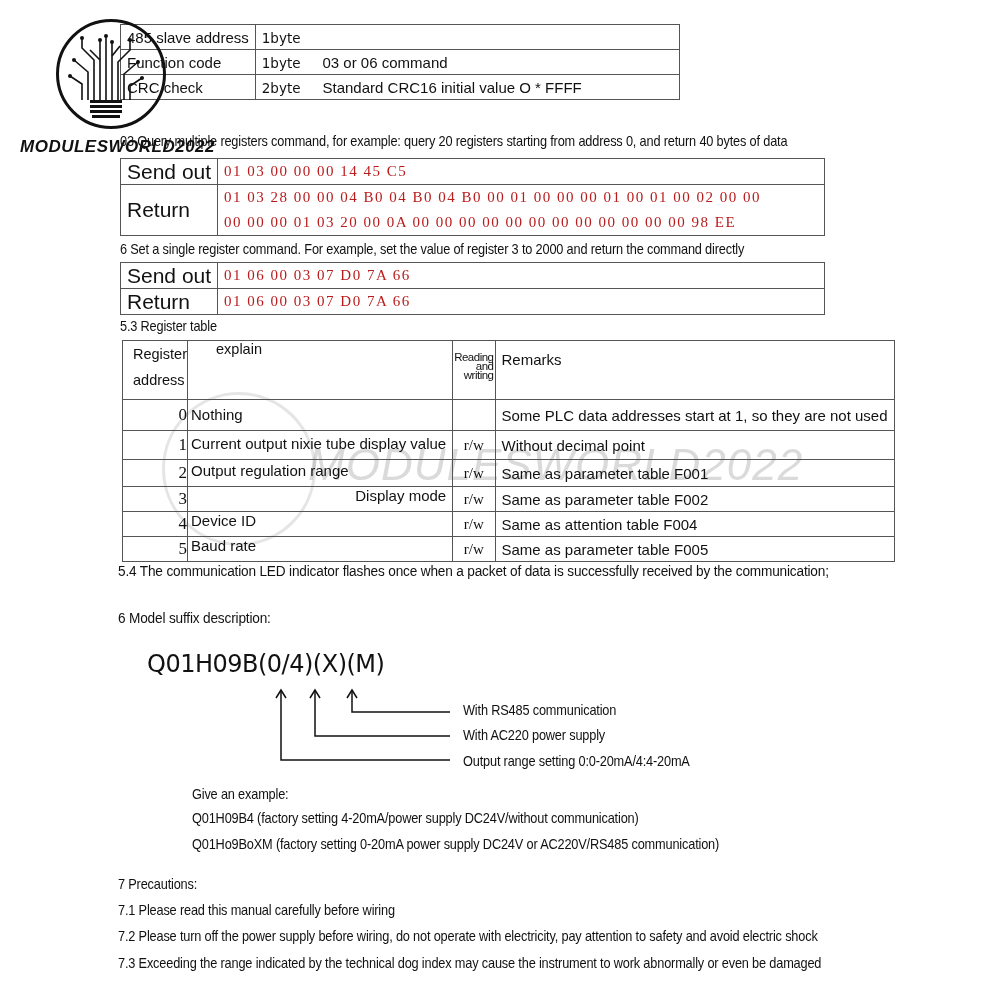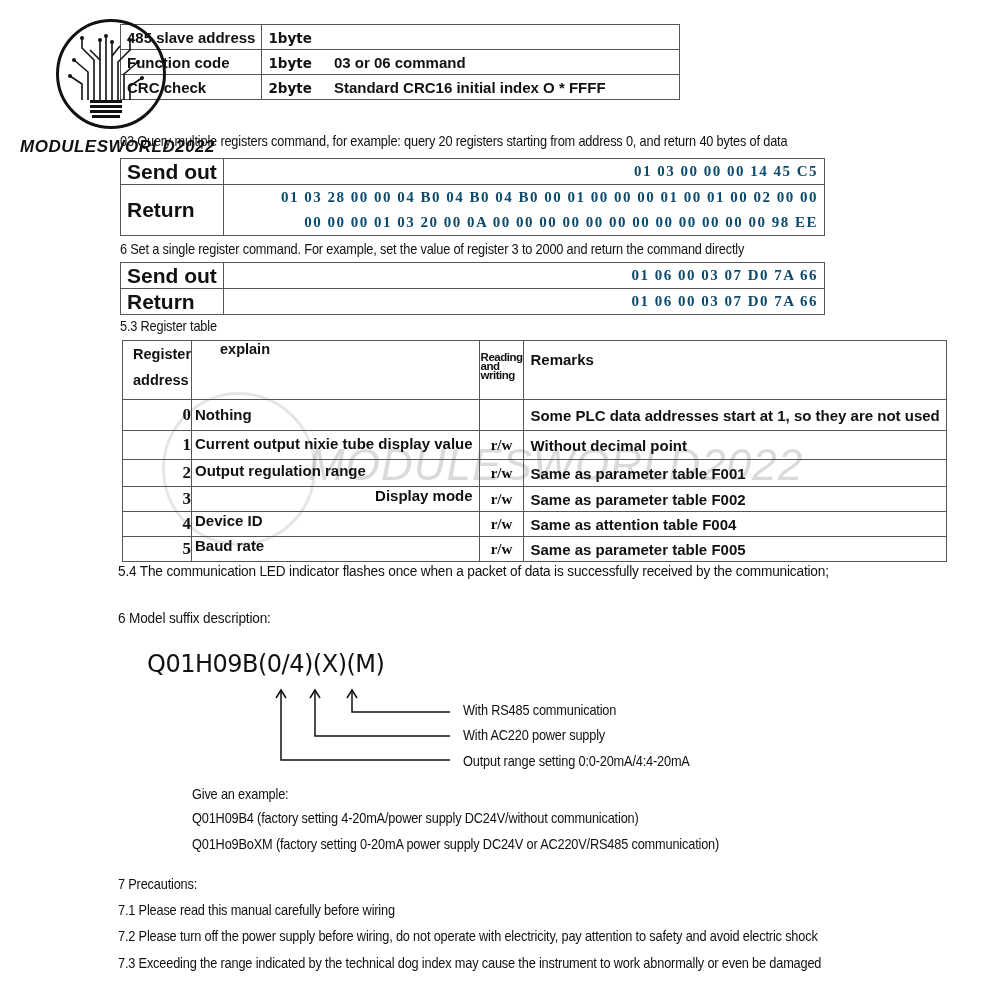--- a/index.html
+++ b/index.html
@@ -1,19 +1,19 @@
 <!DOCTYPE html>
 <html><head>
 <meta charset="utf-8">
 <style>
   html, body { margin:0; padding:0; background:#ffffff; }
   body { width:1000px; height:1000px; position:relative; overflow:hidden; color:#111; font-family:"Liberation Sans", sans-serif; }
   table.t { position:absolute; border-collapse:collapse; }
-  table.t td { border:1px solid #555; padding:0 6px; white-space:nowrap;font-weight:bold; }
-  .hex { font-family:"Liberation Serif", serif; font-size:15px; letter-spacing:1.5px; color:#0c4a6e;text-align:right; }
+  table.t td { border:1px solid #555; padding:0 6px; white-space:nowrap; }
+  .hex { font-family:"Liberation Serif", serif; font-size:15px; letter-spacing:1.5px; color:#b91c1c; }
   .txt { position:absolute; white-space:nowrap; font-size:14.5px; letter-spacing:-0.2px; transform-origin:left top; }
   .cond { transform:scaleX(0.88); }
 
   
   #t-frame td { height:24px; font-size:15px; }
   #t-frame td.c1 { width:110px; padding-left:6px; }
   #t-frame td.c2 { width:420px; font-family:"DejaVu Sans", sans-serif; font-size:13.5px; }
   #t-frame .desc { font-family:"Liberation Sans", sans-serif; font-size:15px; margin-left:22px;text-align:right; }
 
   
@@ -21,21 +21,21 @@
   #t-query td.lbl, #t-single td.lbl { width:74px; font-size:21px; }
   #t-query td.val, #t-single td.val { width:605px; }
 
   
   #t-reg td { font-size:15px; height:24px; vertical-align:middle; }
   #t-reg td.addr { width:66px; text-align:right; font-family:"Liberation Serif", serif; font-size:17px; padding-right:0; }
   #t-reg td.expl { width:212px; padding-left:3px; vertical-align:top; }
   #t-reg td.rw { width:33px; text-align:center; font-family:"Liberation Serif", serif; font-size:15px; padding:0 6px; }
   #t-reg td.rem { width:340px; padding-left:6px; }
   #t-reg tr.head td { height:48px; vertical-align:top; }
-  .rwhead { font-size:11.5px; line-height:9px; text-align:left; padding-top:12px; letter-spacing:-0.5px; }
+  .rwhead { font-size:11.5px; line-height:9px; text-align:right; padding-top:12px; letter-spacing:-0.5px; }
 
   
   .wm-text { position:absolute; left:308px; top:440px; font-size:44px; font-style:italic; color:rgba(150,150,150,0.35); letter-spacing:1px; font-family:"Liberation Sans", sans-serif; white-space:nowrap; }
   .wm-circle { position:absolute; left:162px; top:392px; width:148px; height:148px; border-radius:50%; border:3px solid rgba(150,150,150,0.25); }
 
   .logo-circle { position:absolute; left:56px; top:19px; width:104px; height:104px; border-radius:50%; border:3px solid #111; background:transparent; }
   .logo-text { position:absolute; left:20px; top:137px; font-size:17px; font-weight:bold; font-style:italic; letter-spacing:0.5px; white-space:nowrap; }
 
   .model { position:absolute; left:147px; top:650px; font-family:"DejaVu Sans", sans-serif; font-size:24px; letter-spacing:-0.5px; }
   svg.arrows { position:absolute; left:0; top:0; }
@@ -51,21 +51,21 @@
       <tr>
     <td class="c1">485 slave address</td>
     <td class="c2"><span>1byte</span><span class="desc"></span></td>
   </tr>
   <tr>
     <td class="c1">Function code</td>
     <td class="c2"><span>1byte</span><span class="desc">03 or 06 command</span></td>
   </tr>
   <tr>
     <td class="c1">CRC check</td>
-    <td class="c2"><span>2byte</span><span class="desc">Standard CRC16 initial index O * FFFF</span></td>
+    <td class="c2"><span>2byte</span><span class="desc">Standard CRC16 initial value O * FFFF</span></td>
   </tr>
 </tbody>
   </table>
 
 <div class="logo-circle"></div>
 <svg class="arrows" width="1000" height="160">
   <g stroke="#111" stroke-width="1.6" fill="none">
     <path d="M100 100 V40"></path>
       <path d="M106 100 V36"></path>
       <path d="M112 100 V42"></path>

